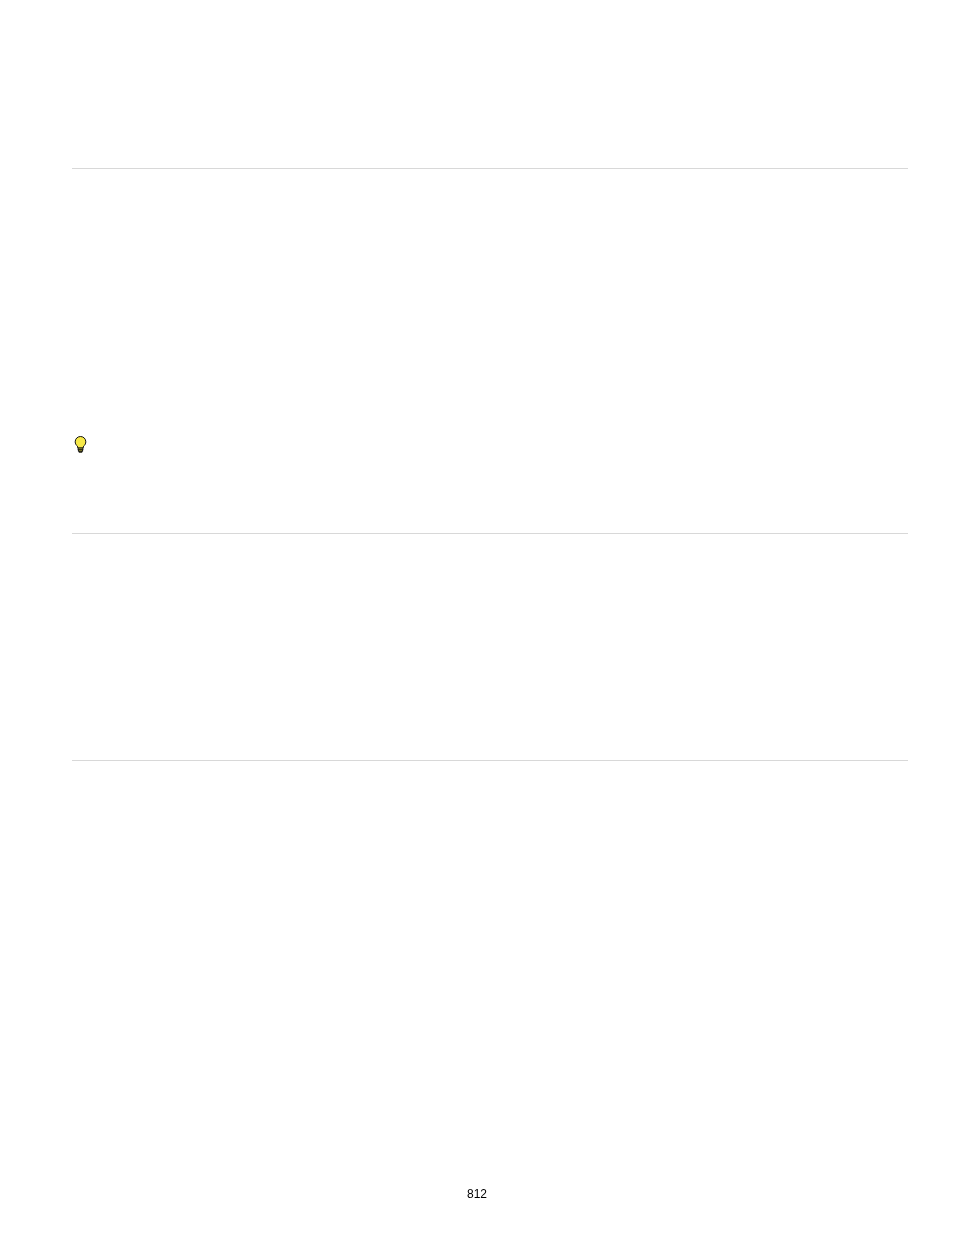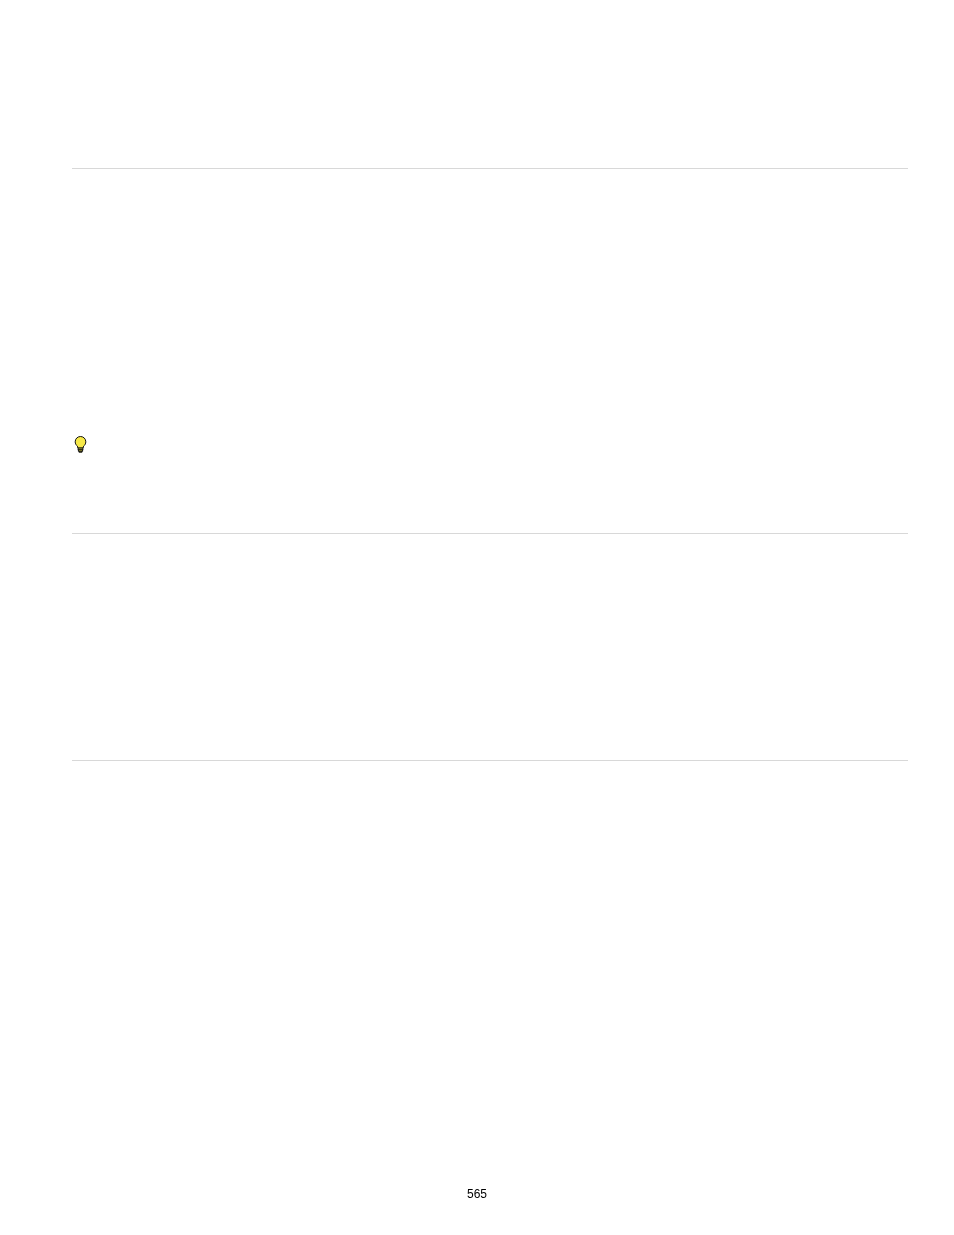--- a/index.html
+++ b/index.html
@@ -54,13 +54,13 @@
     <rect x="4.1" y="12.1" width="4.8" height="1.6" fill="#f7e948" stroke="#111" stroke-width="0.9"></rect>
     <rect x="4.4" y="13.8" width="4.2" height="1.4" fill="#f7e948" stroke="#111" stroke-width="0.9"></rect>
     <rect x="5.2" y="15.3" width="2.6" height="1.0" fill="#f7e948" stroke="#111" stroke-width="0.8"></rect>
   </svg>
 </span>
 
 <div class="hr-line hr2"></div>
 
 <div class="hr-line hr3"></div>
 
-<div class="page-number">565</div>
+<div class="page-number">812</div>
 
 </body></html>

